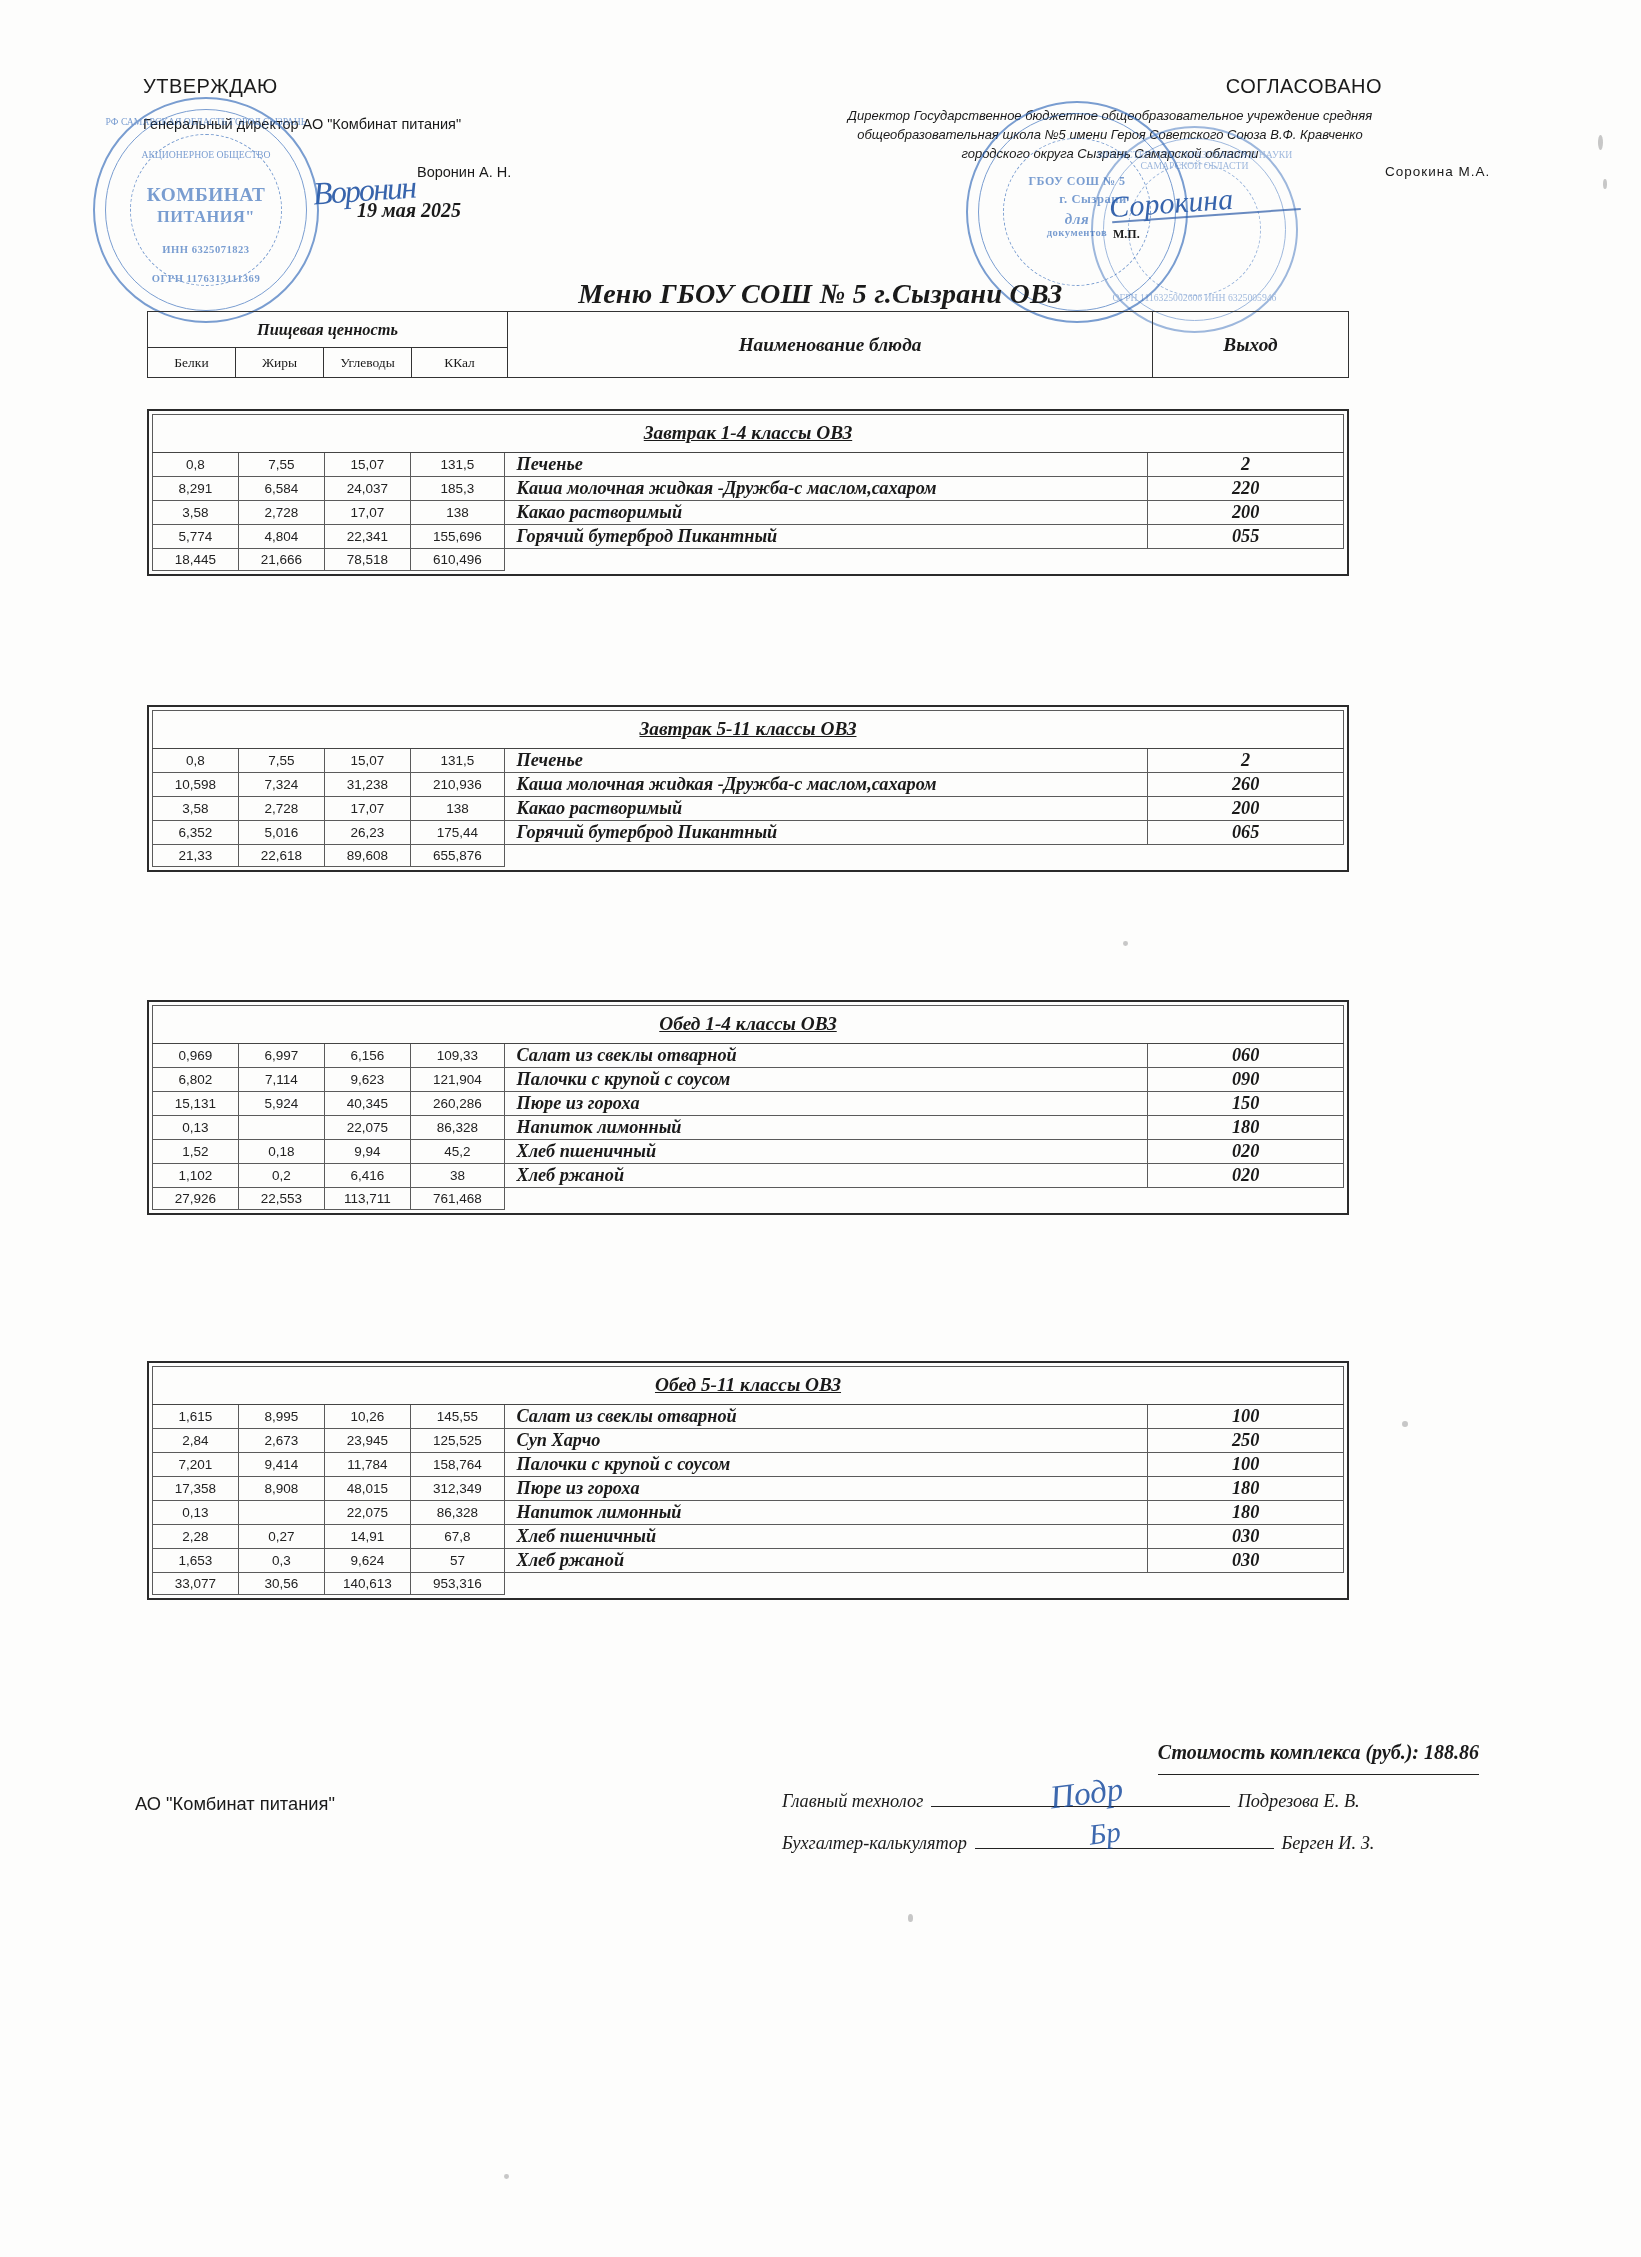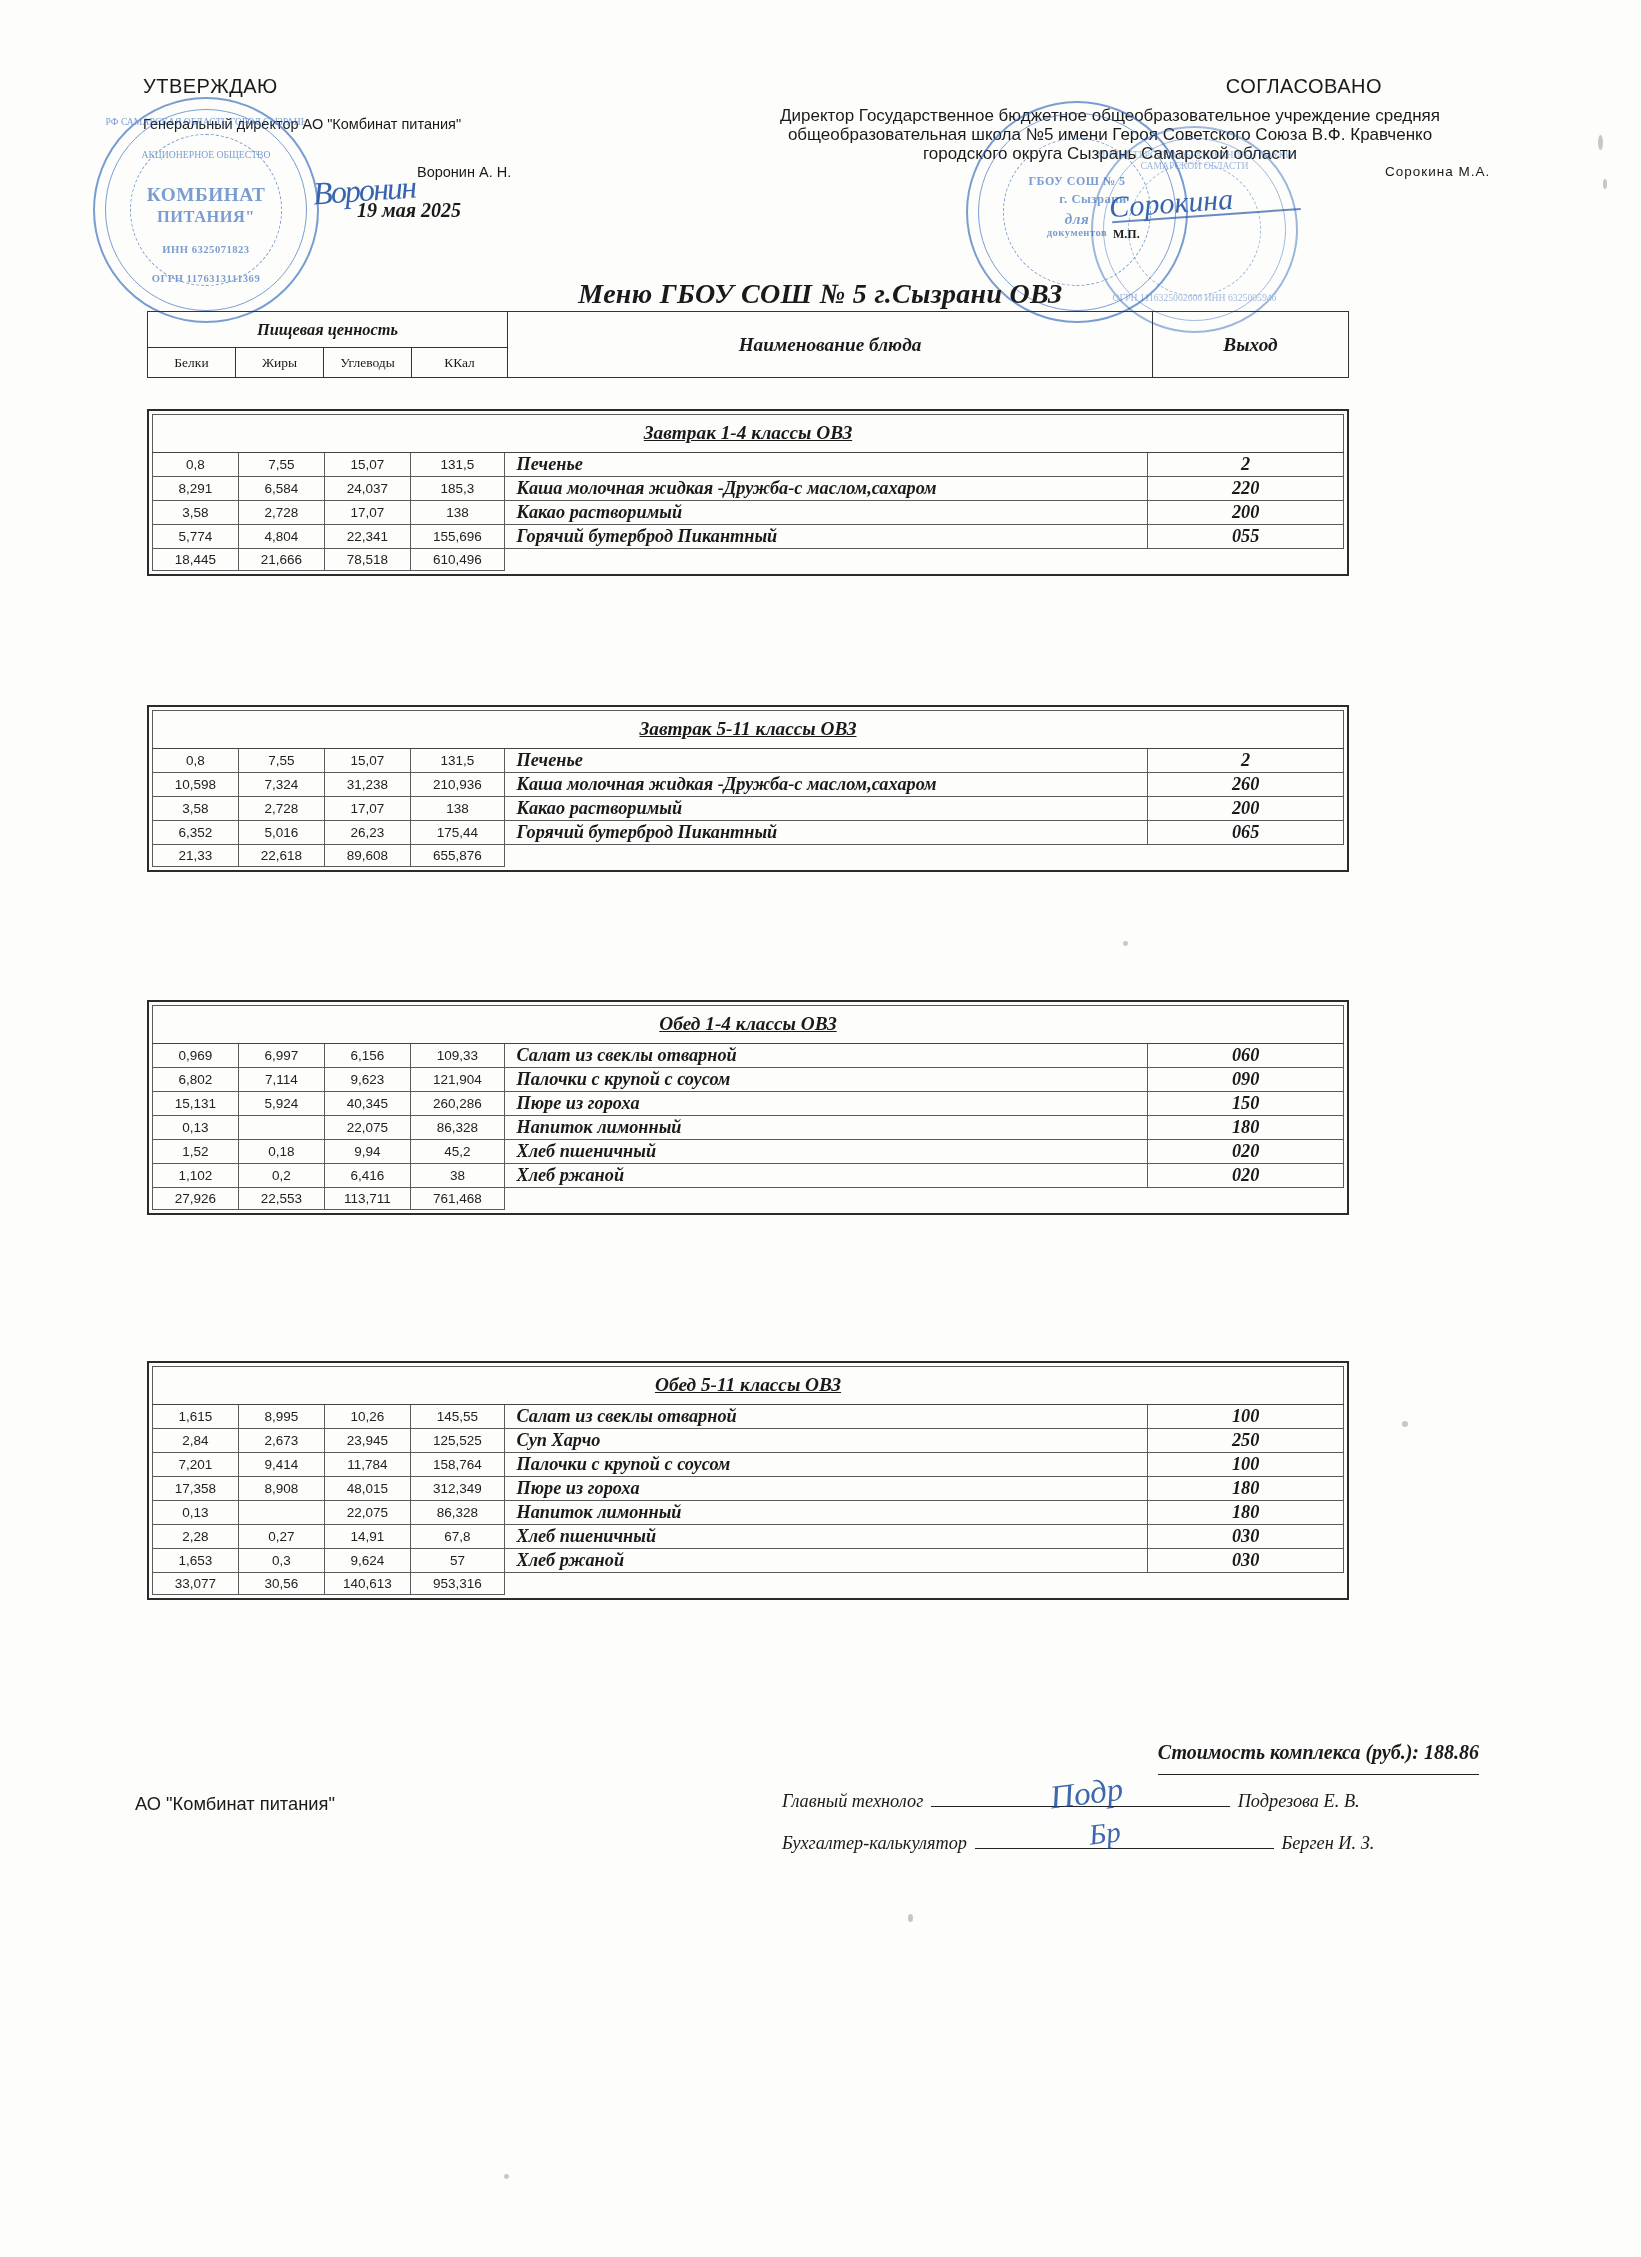--- a/index.html
+++ b/index.html
@@ -65,23 +65,24 @@
     width: 772px;
     text-align: center;
   }
   .agree-title {
     font-size: 20px;
     letter-spacing: 0.5px;
     text-align: right;
     padding-right: 114px;
   }
   .agree-line {
-    font-size: 17px;
+    font-size: 13px;
     line-height: 19.3px;
     margin-top: 7.7px;
+    font-style: italic;
   }
   .agree-name {
     position: absolute;
     right: 5.8px;
     top: 89px;
     font-size: 13.5px;
     letter-spacing: 1px;
   }
   .mp {
     position: absolute;

